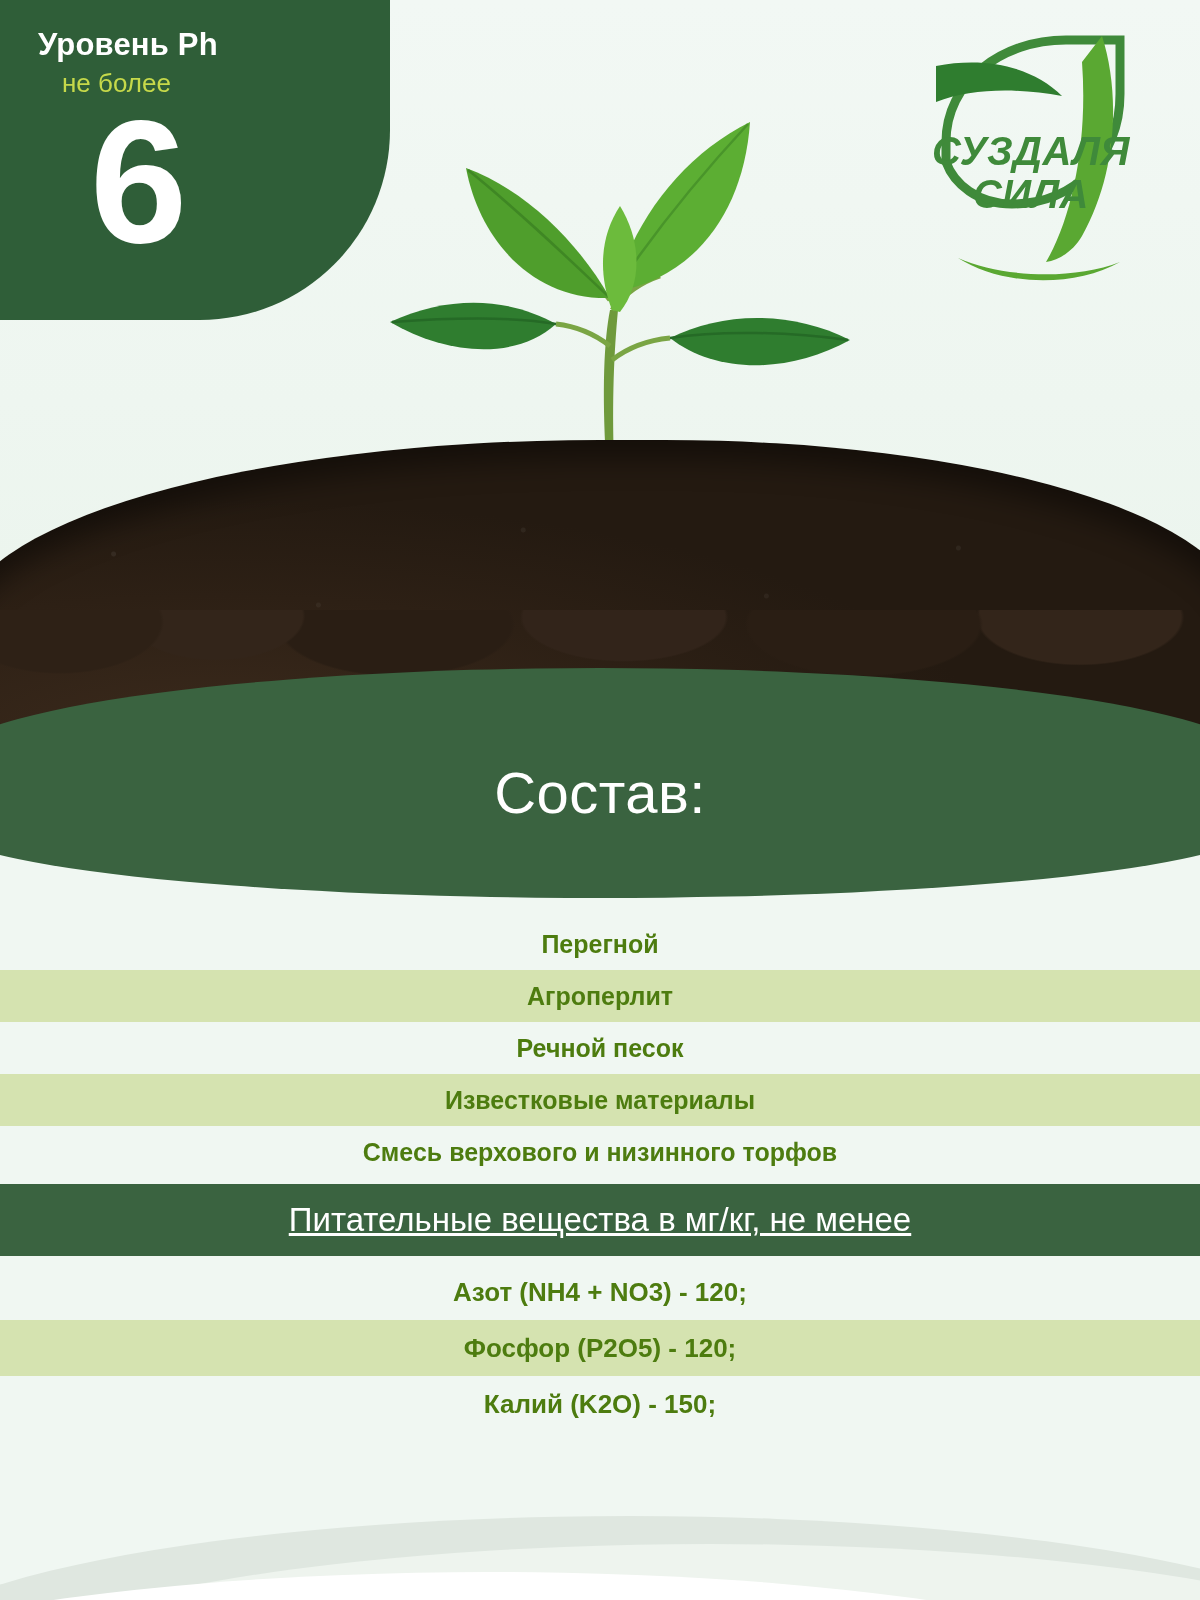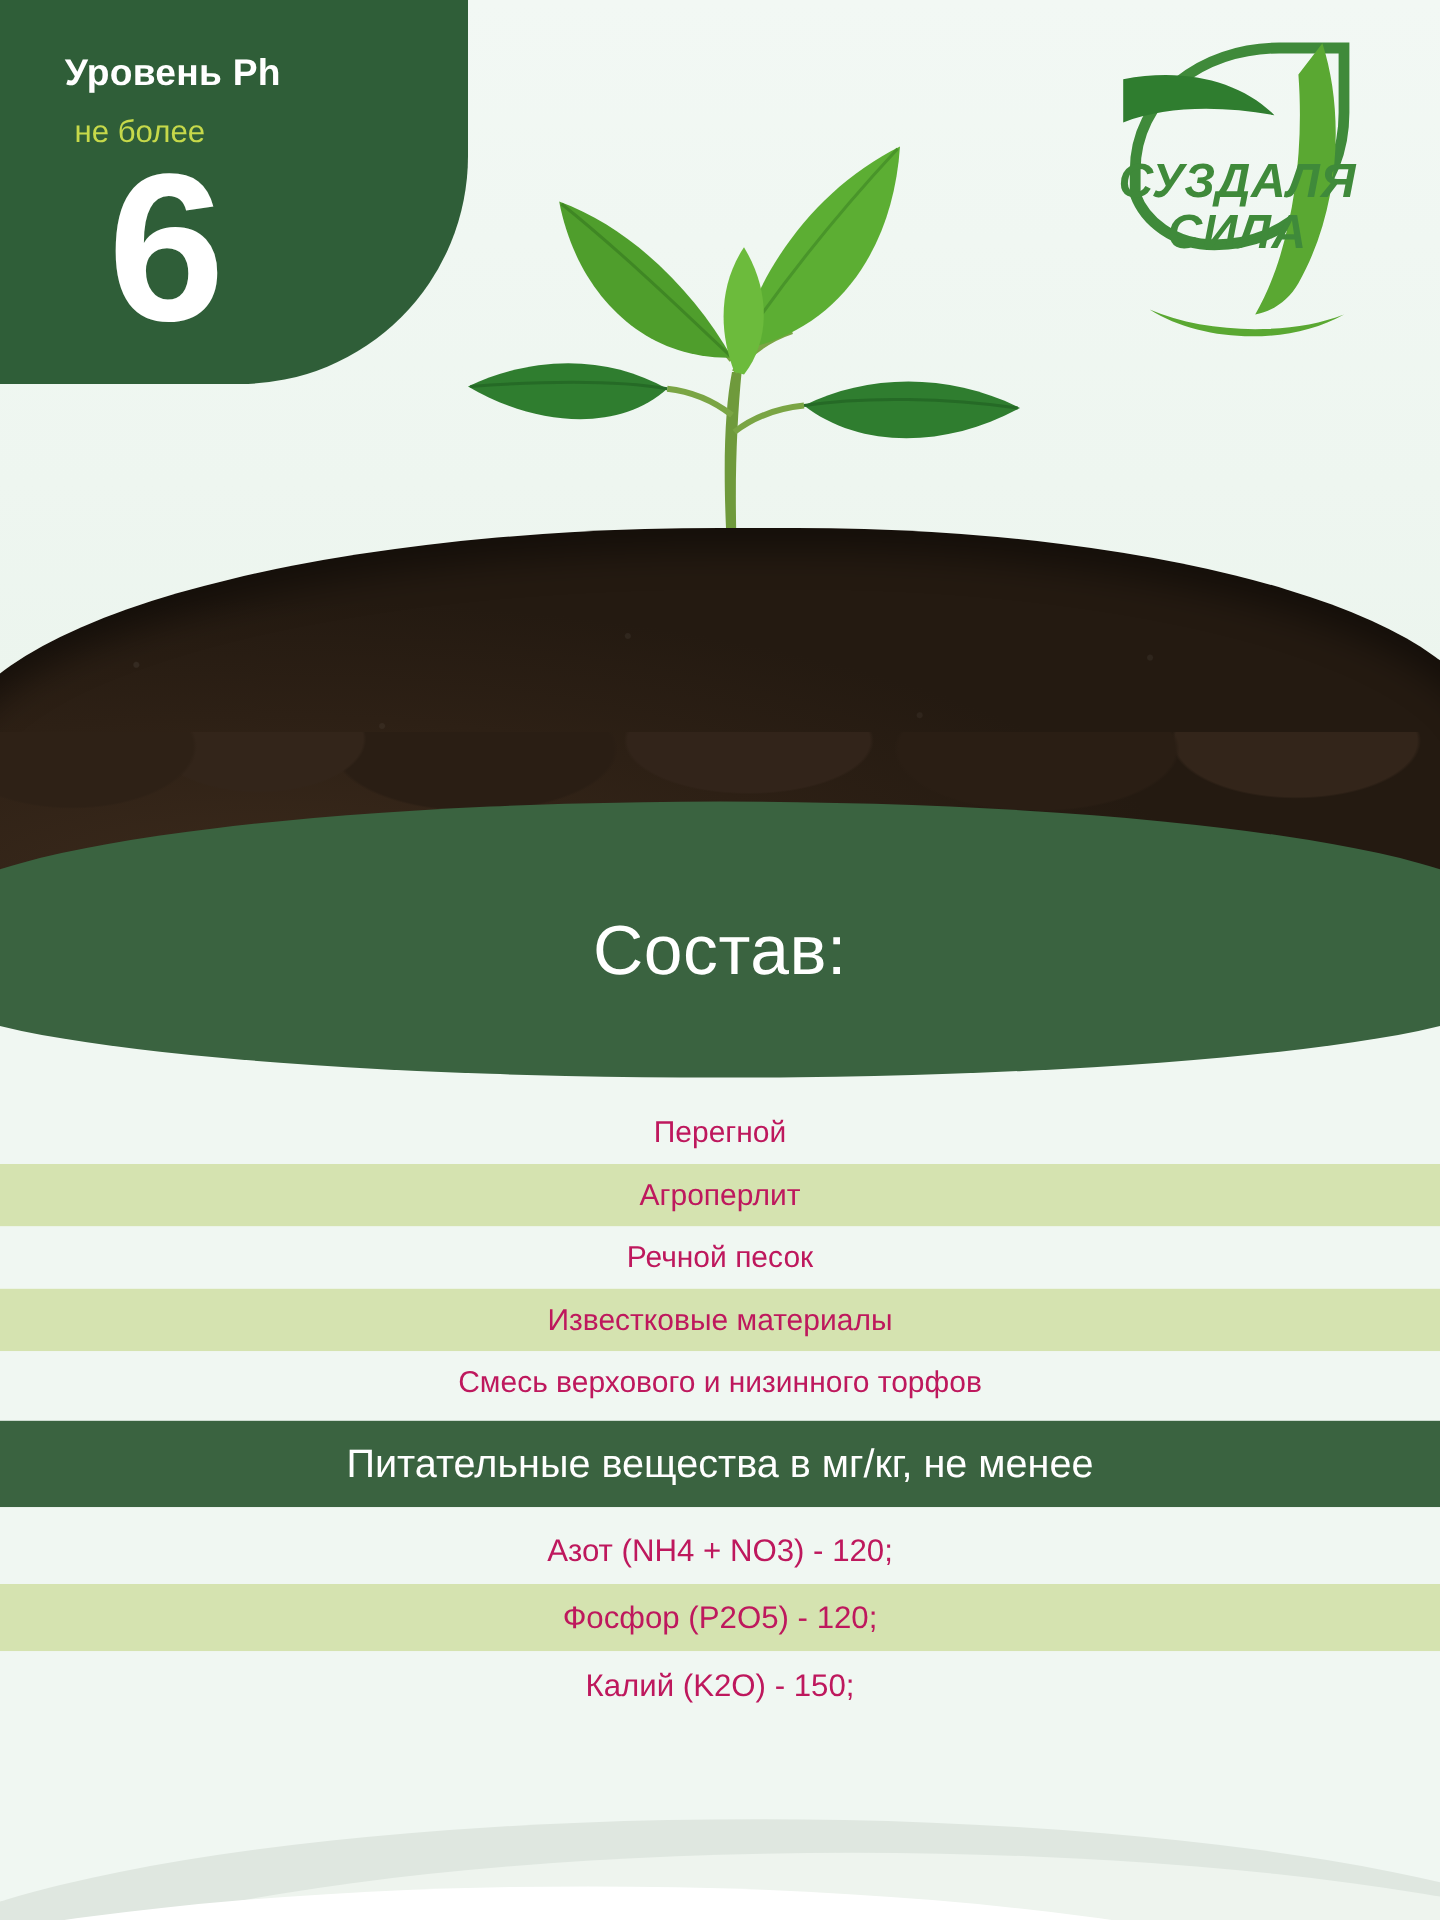--- a/index.html
+++ b/index.html
@@ -99,21 +99,21 @@
     border-radius: 0 0 190px 0;
     color: #ffffff;
     box-sizing: border-box;
     padding: 28px 0 0 38px;
   }
   .ph-title {
     font-size: 31px;
     font-weight: bold;
     letter-spacing: .2px;
     line-height: 1.1;
-    margin: 16px;
+    margin: 0;
   }
   .ph-sub {
     font-size: 26px;
     color: #c6d94a;
     margin: 6px 0 0 24px;
     font-weight: 400;
   }
   .ph-value {
     font-size: 175px;
     font-weight: bold;
@@ -171,33 +171,34 @@
     left: 0;
     top: 918px;
     width: 1200px;
   }
   .row {
     height: 52px;
     display: flex;
     align-items: center;
     justify-content: center;
     font-size: 25px;
-    font-weight: normal;
-    color: #be185d;
+    font-weight: bold;
+    color: #4d7c0f;
     box-sizing: border-box;
   }
   .row.light { background: #f0f7f2; }
   .row.tint  { background: #d5e3b0; }
   .row.header {
     background: #3a6340;
     color: #ffffff;
     height: 72px;
     font-size: 33px;
     font-weight: 400;
     margin-top: 6px;
+    text-decoration: underline;
   }
   .row.nutri {
     height: 56px;
     font-size: 26px;
   }
   .spacer-8 { height: 8px; background: #f0f7f2; }
 
   
   .waves {
     position: absolute;

